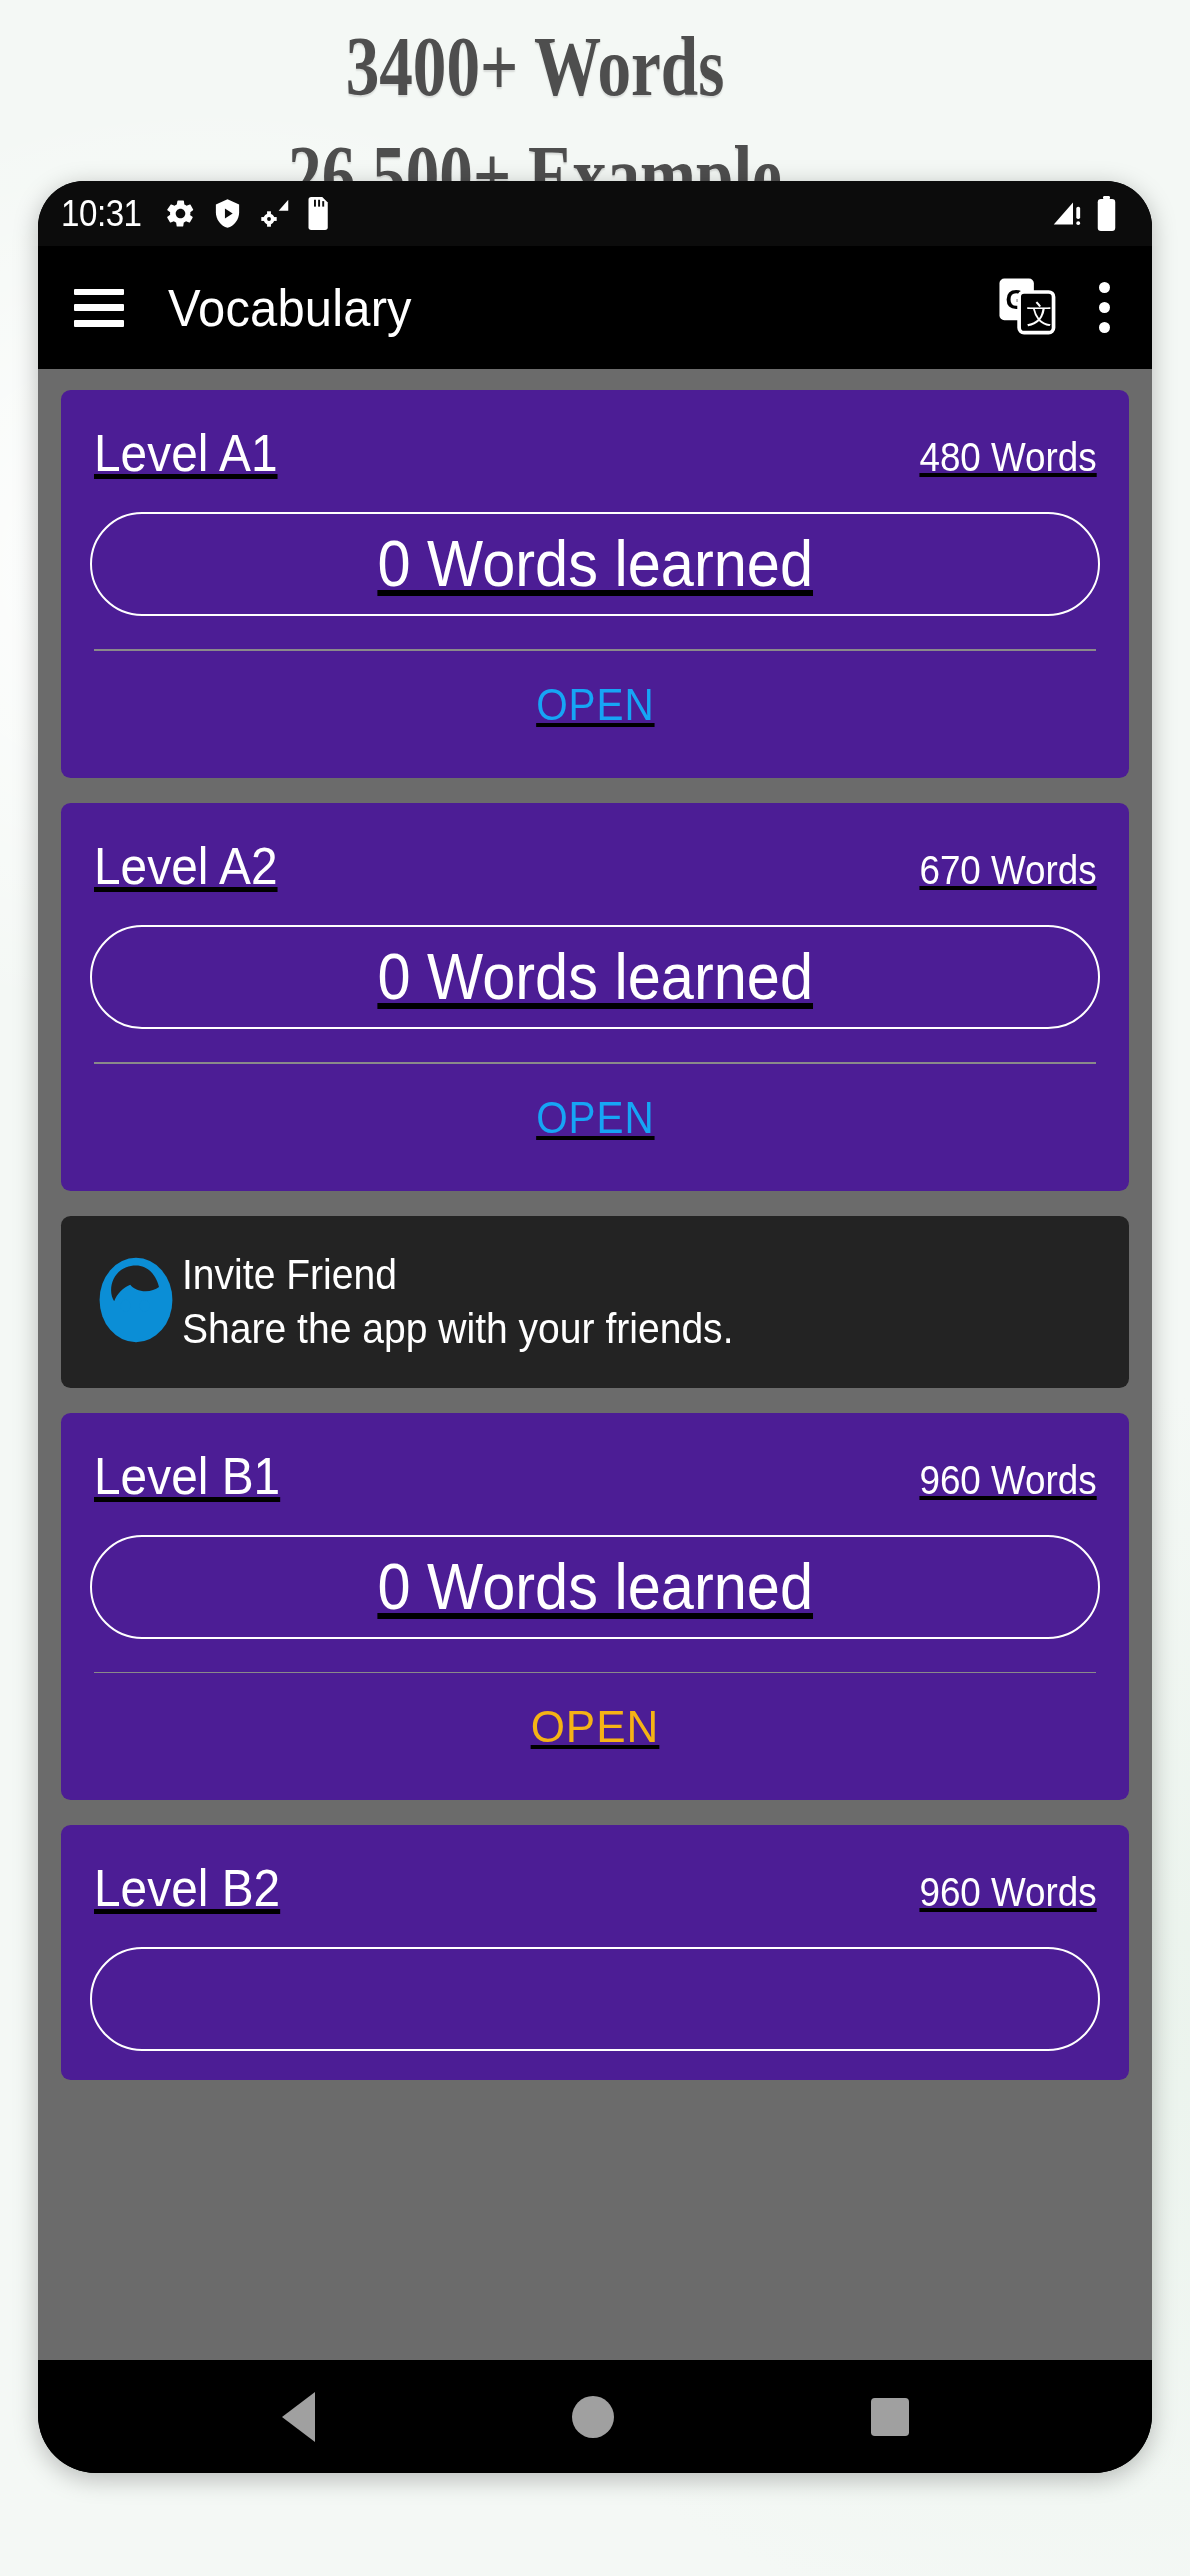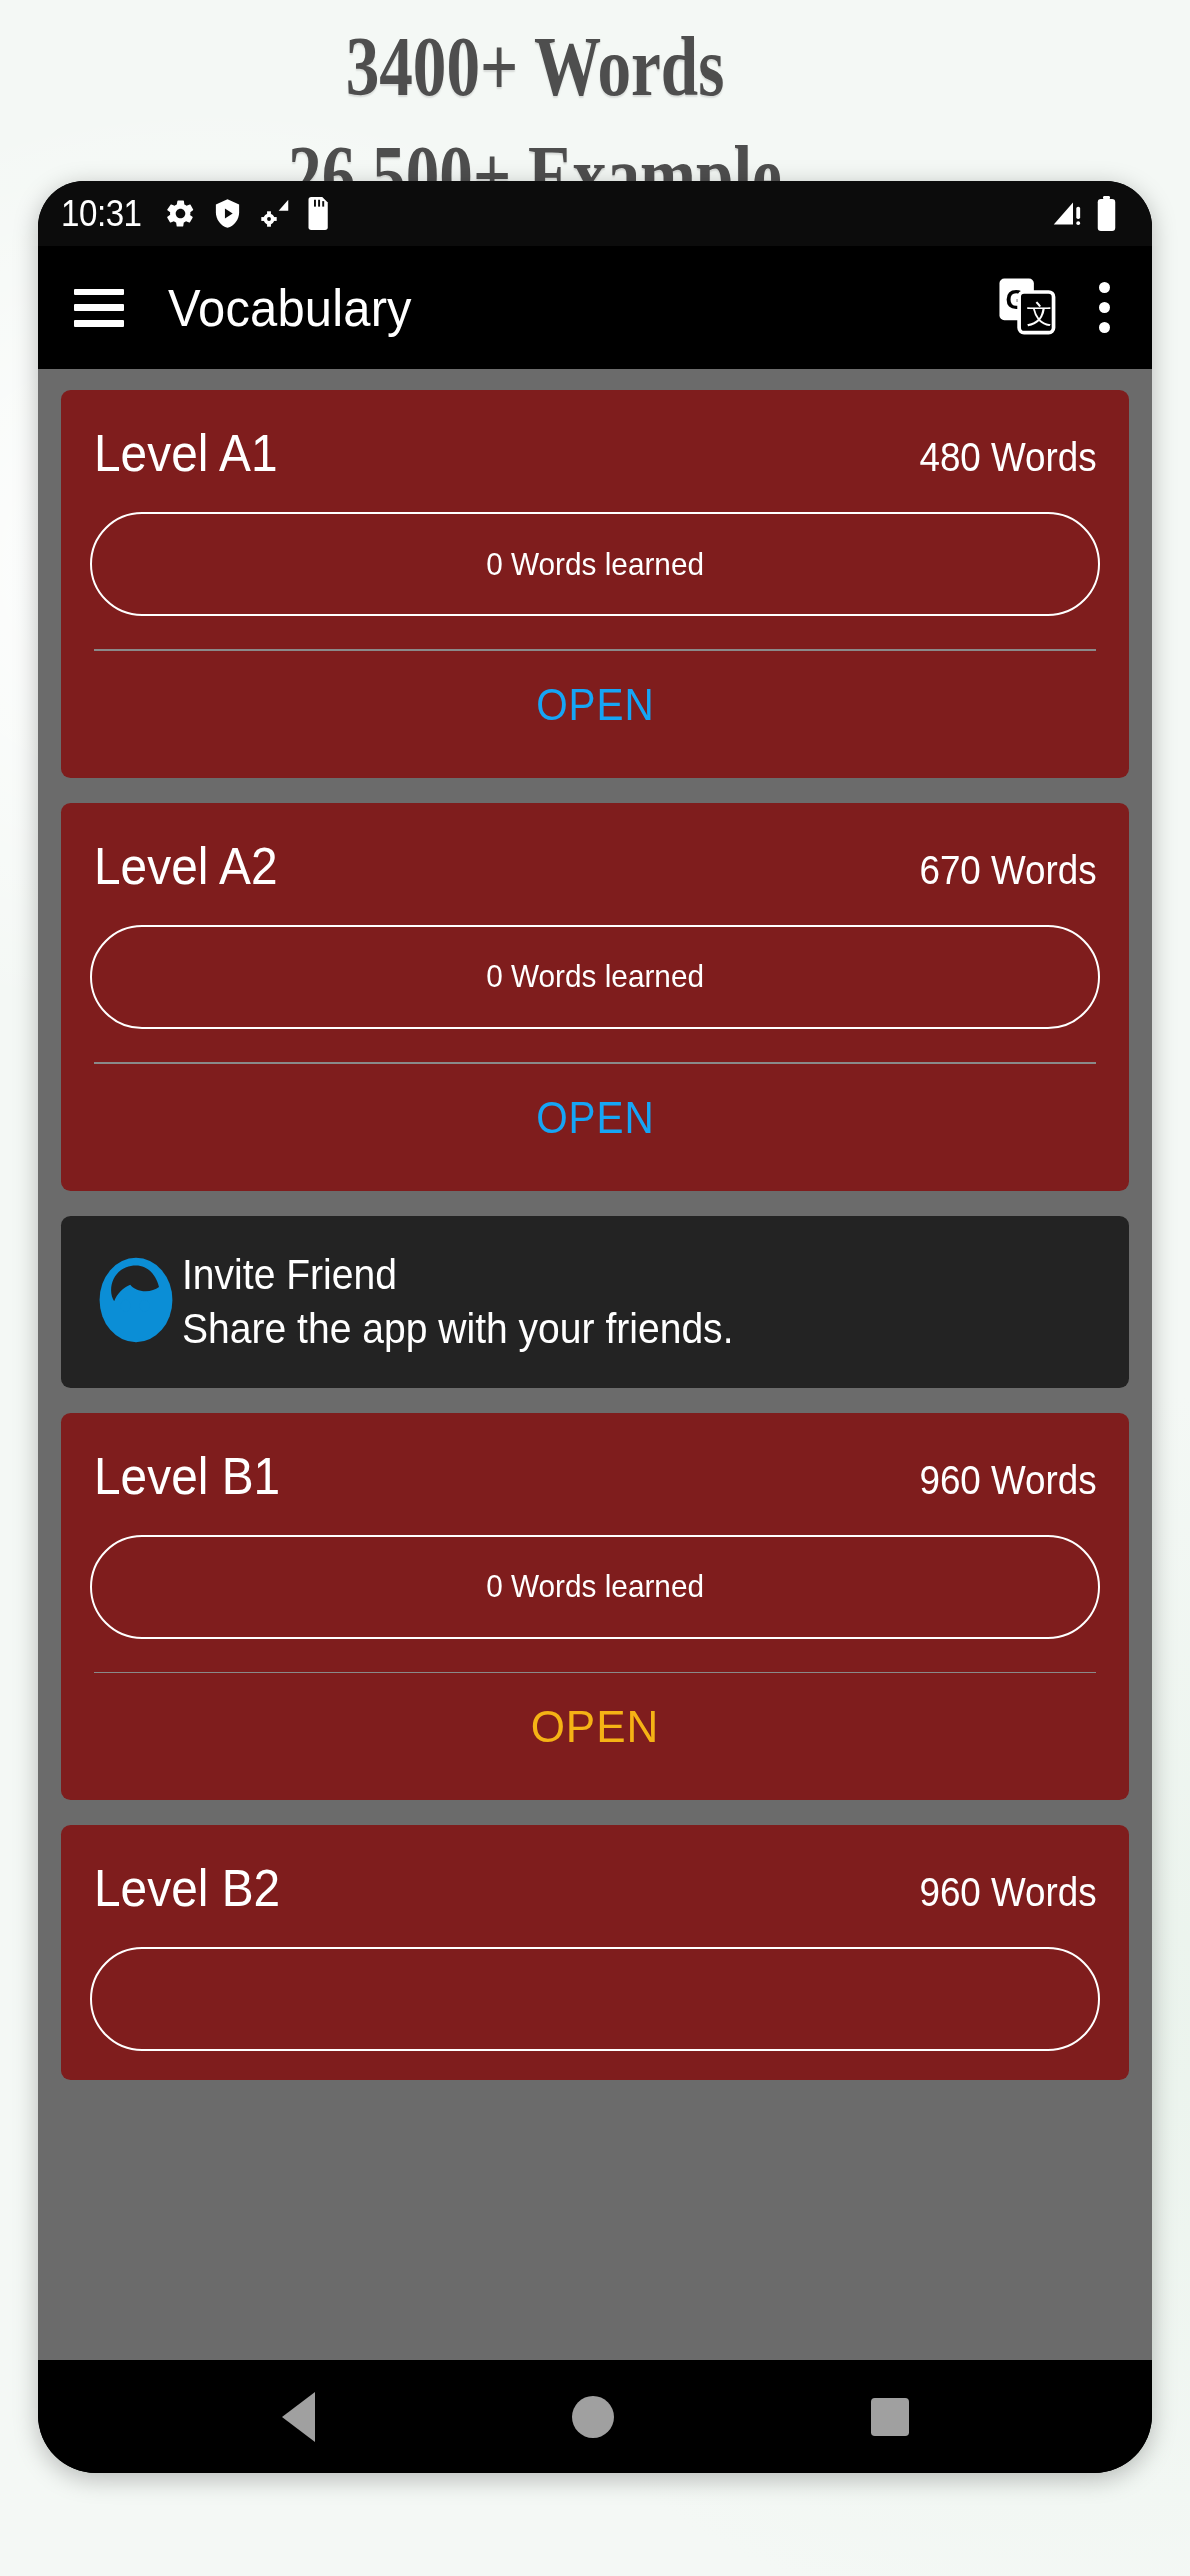--- a/index.html
+++ b/index.html
@@ -139,23 +139,24 @@
 
   
   .screen {
     background: #6b6b6b;
     height: 1991px;
     padding: 21px 23px 0 23px;
     overflow: hidden;
   }
 
   .card {
-    background: #7f1d1d;
+    background: #4c1d95;
     border-radius: 9.6px;
     margin-bottom: 25px;
+    text-decoration: underline;
   }
   .card-body { padding: 33px 29px 29px 29px; }
 
   .card-head {
     display: flex;
     align-items: baseline;
     justify-content: space-between;
     padding: 0 3.8px;
   }
   .level-name {
@@ -177,21 +178,21 @@
 
   .learned-pill {
     margin-top: 29px;
     height: 104px;
     border: 2.9px solid #ffffff;
     border-radius: 52px;
     display: flex;
     align-items: center;
     justify-content: center;
     color: #ffffff;
-    font-size: 32px;
+    font-size: 64px;
     font-weight: 400;
   }
   .learned-pill span {
     transform: scaleX(0.93);
     display: inline-block;
   }
 
   .divider {
     height: 1.9px;
     background: #8a8a8a;

